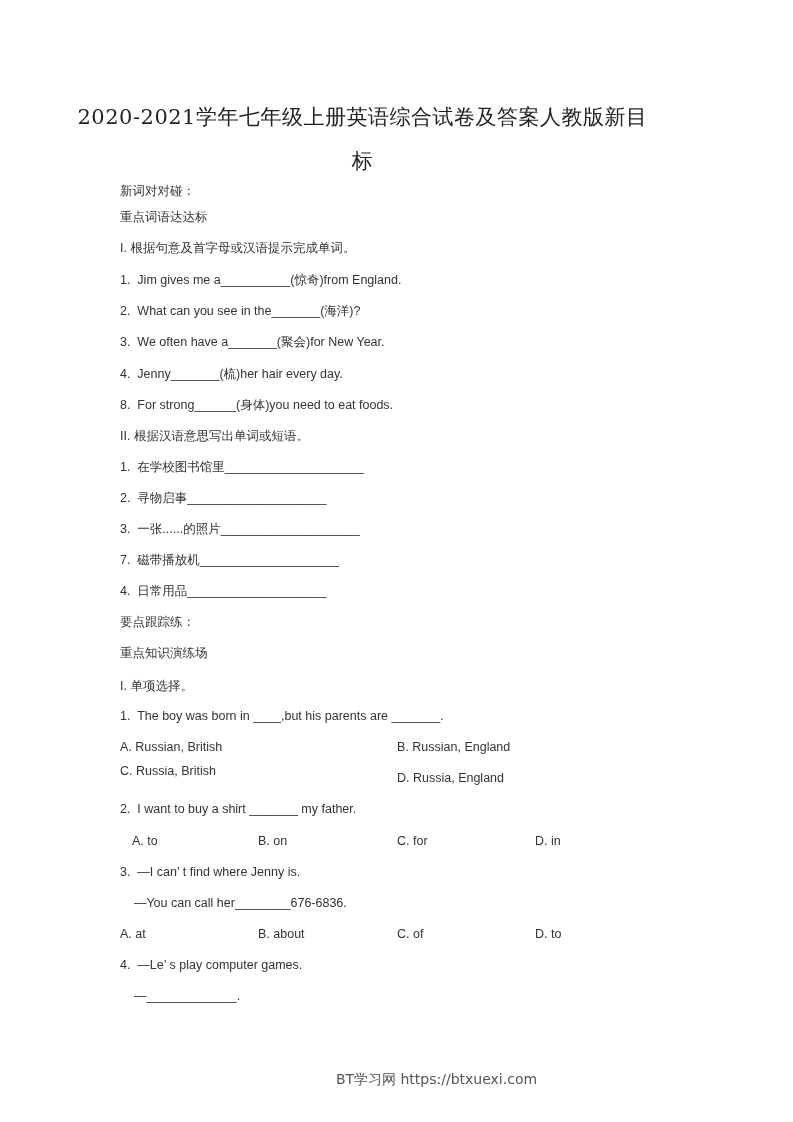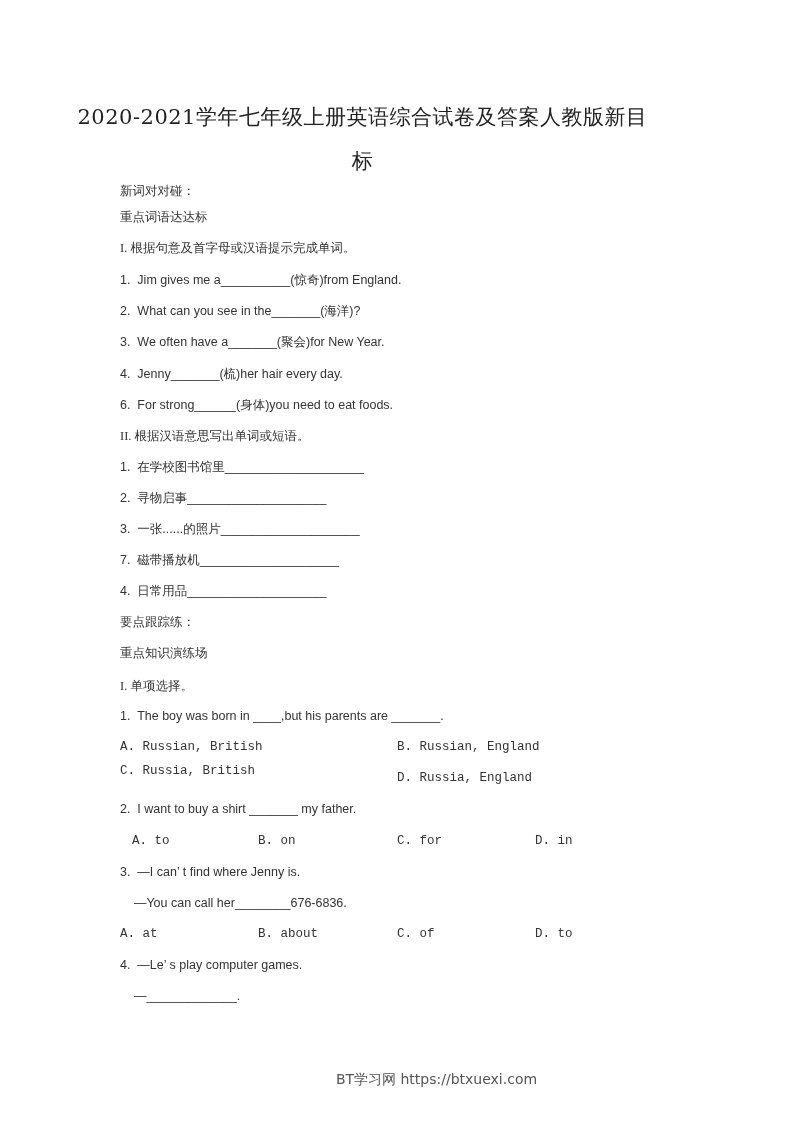--- a/index.html
+++ b/index.html
@@ -4,42 +4,42 @@
 <style>
   html, body { margin: 0; padding: 0; background: #ffffff; }
   body { width: 793px; height: 1122px; position: relative; overflow: hidden;
          font-family: "DejaVu Serif", "Liberation Serif", serif; color: #222; }
   .title { position: absolute; left: 0; width: 725px; text-align: center;
            font-size: 21px; color: #222; letter-spacing: 0.5px; }
   .t1 { top: 103px; }
   .t2 { top: 147px; }
   .line { position: absolute; left: 120px; font-size: 12.5px; white-space: pre;
           color: #333; font-family: Liberation Sans, sans-serif; }
-  .cn { font-family: Liberation Serif, serif; }
+  .cn { font-family: Liberation Sans, sans-serif; }
   .opt { position: absolute; font-size: 12.5px; white-space: pre; color: #333;
-         font-family: Liberation Mono, monospace; }
+         font-family: Liberation Sans, sans-serif; }
   .footer { position: absolute; top: 1071px; left: 0; width: 793px; text-align: center;
             font-family: "DejaVu Sans", "Liberation Sans", sans-serif; font-size: 14px; color: #555; margin-left: 40px; }
 </style>
 </head>
 <body>
 
 <div>
   <div class="title t1">2020-2021学年七年级上册英语综合试卷及答案人教版新目</div>
   <div class="title t2">标</div>
 
   <div class="line cn" style="top:183px">新词对对碰：</div>
   <div class="line cn" style="top:209px">重点词语达达标</div>
   <div class="line cn" style="top:240px">I. 根据句意及首字母或汉语提示完成单词。</div>
 
   <div class="line" style="top:272px">1.  Jim gives me a__________(惊奇)from England.</div>
   <div class="line" style="top:303px">2.  What can you see in the_______(海洋)?</div>
   <div class="line" style="top:334px">3.  We often have a_______(聚会)for New Year.</div>
   <div class="line" style="top:366px">4.  Jenny_______(梳)her hair every day.</div>
-  <div class="line" style="top:397px">6.  For strong______(身体)you need to eat foods.</div>
+  <div class="line" style="top:397px">8.  For strong______(身体)you need to eat foods.</div>
 
   <div class="line cn" style="top:428px">II. 根据汉语意思写出单词或短语。</div>
   <div class="line" style="top:459px">1.  在学校图书馆里____________________</div>
   <div class="line" style="top:490px">2.  寻物启事____________________</div>
   <div class="line" style="top:521px">3.  一张......的照片____________________</div>
   <div class="line" style="top:552px">7.  磁带播放机____________________</div>
   <div class="line" style="top:583px">4.  日常用品____________________</div>
 
   <div class="line cn" style="top:614px">要点跟踪练：</div>
   <div class="line cn" style="top:645px">重点知识演练场</div>

